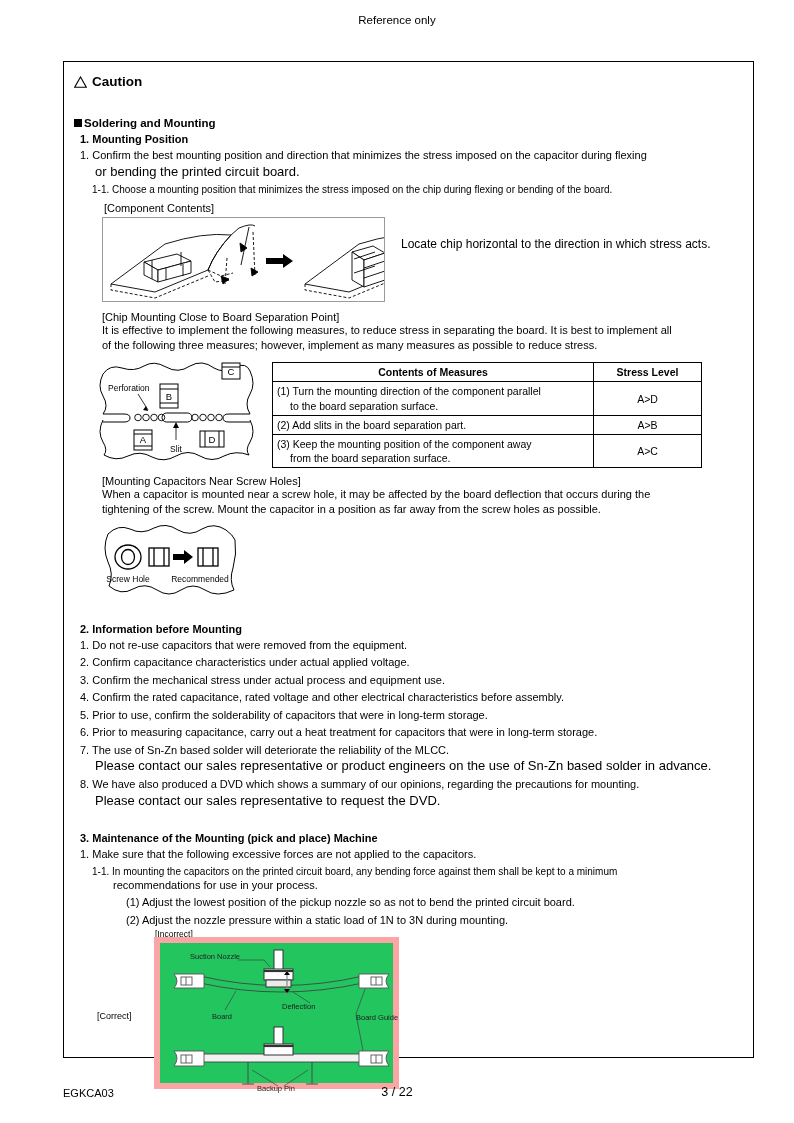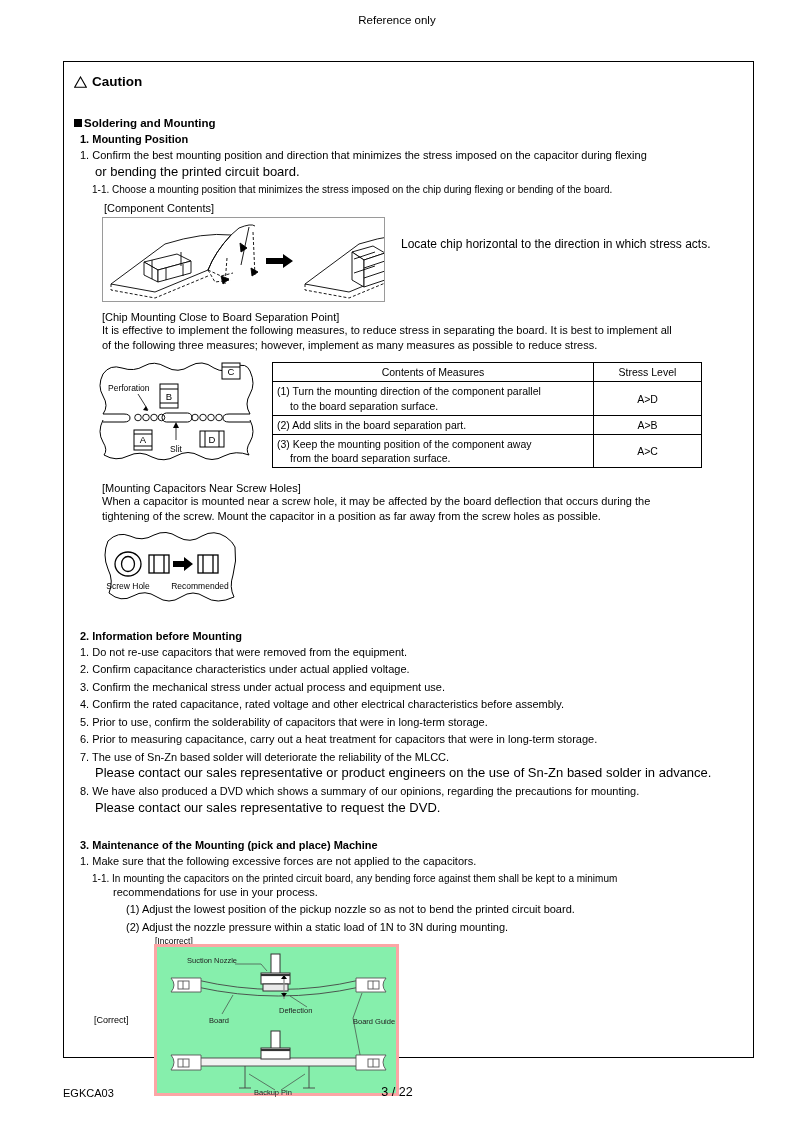--- a/index.html
+++ b/index.html
@@ -162,21 +162,21 @@
     border-collapse: collapse;
     font-size: 10.5px;
   }
   .mtable td, .mtable th {
     border: 1.1px solid #000;
     padding: 2px 4px;
     vertical-align: middle;
   }
   .mtable th {
     text-align: center;
-    font-weight: normal;
+    font-weight: bold;
     padding: 2px 4px;
   }
   .m-desc {
     width: 312px;
     text-align: left;
     line-height: 1.35;
   }
   .m-lvl {
     width: 99px;
     text-align: center;
@@ -195,23 +195,23 @@
     height: 75px;
   }
   
   .fig4-wrap {
     padding-left: 80px;
     margin-top: 2px;
   }
   .fig4 {
     width: 245px;
     height: 152px;
-    border: 3px solid #fca5a5;
+    border: 6px solid #fca5a5;
     box-sizing: border-box;
-    background: #86efac;
+    background: #22c55e;
   }
   
   .foot-code {
     position: absolute;
     left: 63px;
     top: 1087px;
     font-size: 11px;
   }
   .foot-page {
     position: absolute;
@@ -415,21 +415,21 @@
               <td class="m-desc">
                 <span>(3) Keep the mounting position of the component away</span>
                 <span class="ind">from the board separation surface.</span>
               </td>
               <td class="m-lvl">A&gt;C</td>
             </tr>
           </tbody>
         </table>
       </div>
 
-      <div class="brkb" style="margin-top:14px">[Mounting Capacitors Near Screw Holes]</div>
+      <div class="brkb" style="margin-top:7px">[Mounting Capacitors Near Screw Holes]</div>
       <div class="para">When a capacitor is mounted near a screw hole, it may be affected by the board deflection that occurs during the</div>
       <div class="para">tightening of the screw. Mount the capacitor in a position as far away from the screw holes as possible.</div>
 
       <div class="fig3-wrap">
         <div class="fig3">
           <svg width="135" height="75" viewBox="0 0 135 75">
             <g stroke="#000" fill="none" stroke-width="1">
 
               <path d="M6 10 Q16 0 28 5 Q40 11 52 4 Q64 -2 76 6 Q88 13 100 5 Q112 -2 124 6 Q131 11 133 16"></path>
 

